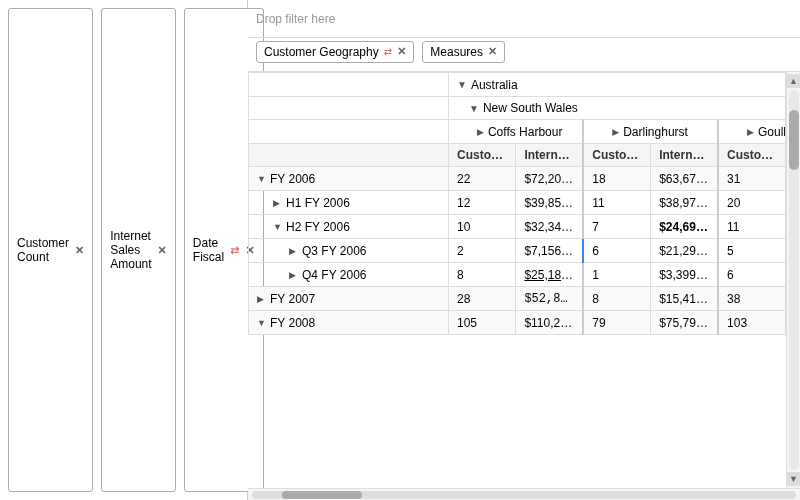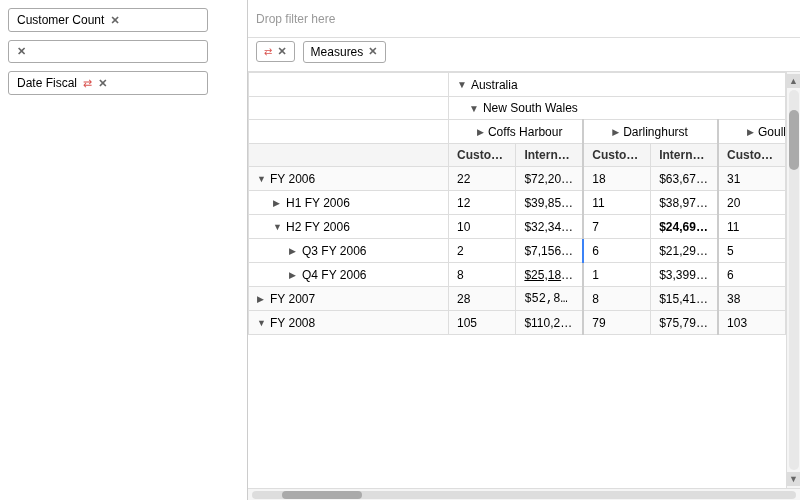--- a/index.html
+++ b/index.html
@@ -5,21 +5,20 @@
     * { box-sizing: border-box; margin: 0; padding: 0; font-family: Arial, sans-serif; font-size: 12px; }
     body { background: #fff; width: 800px; height: 500px; overflow: hidden; display: flex; }
 
     
     .sidebar {
       width: 248px;
       min-width: 248px;
       border-right: 1px solid #ccc;
       padding: 8px;
       display: flex;
-      flex-direction: column;
       gap: 8px;
       background: #fff;
     }
 
     .filter-tag {
       display: inline-flex;
       align-items: center;
       border: 1px solid #aaa;
       border-radius: 3px;
       padding: 4px 8px;
@@ -203,36 +202,38 @@
   </style>
 </head>
 <body>
 
 <div class="sidebar">
   <div class="filter-tag">
     <span>Customer Count</span>
     <span class="close-x">✕</span>
   </div>
   <div class="filter-tag">
+    <span>Internet Sales Amount</span>
     <span class="close-x">✕</span>
   </div>
   <div class="filter-tag">
     <span>Date Fiscal</span>
     <span class="filter-icon">⇄</span>
     <span class="close-x">✕</span>
   </div>
 </div>
 
 <div class="main">
 
   <div class="filter-bar">
     <span class="drop-hint">Drop filter here</span>
   </div>
   <div class="filter-bar" style="border-top: none; padding-top: 0; padding-bottom: 6px; min-height: 34px;">
     <div class="active-filter">
+      <span>Customer Geography</span>
       <span class="filter-icon">⇄</span>
       <span class="close-x">✕</span>
     </div>
     <div class="active-filter">
       <span>Measures</span>
       <span class="close-x">✕</span>
     </div>
   </div>
 
   <div style="flex: 1; overflow: hidden; display: flex; flex-direction: column;">

